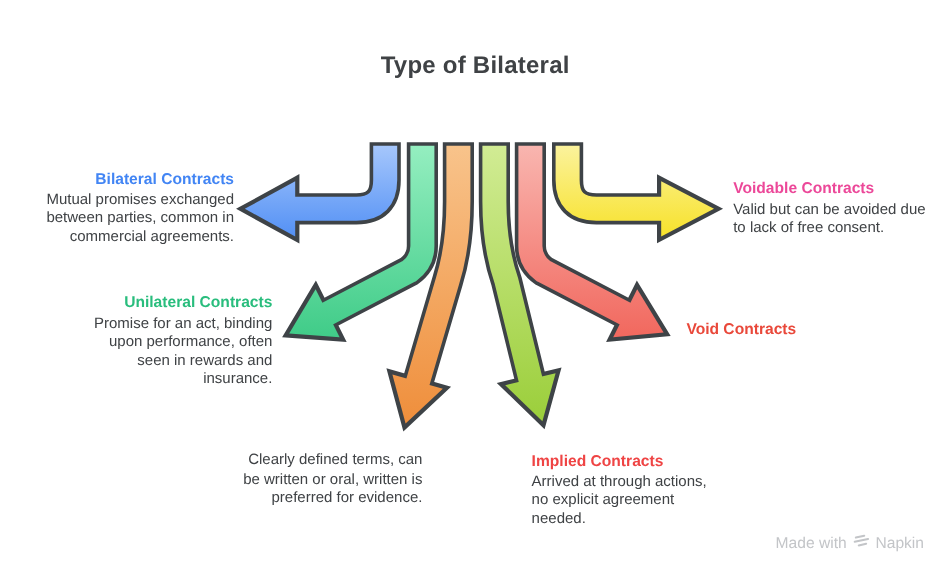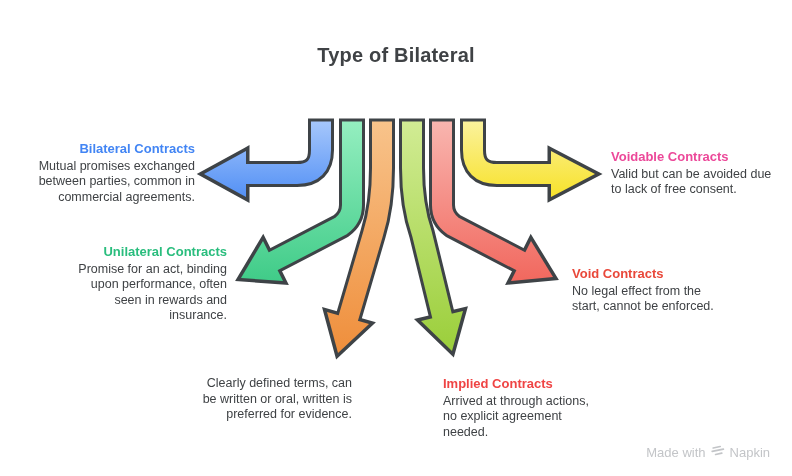--- a/index.html
+++ b/index.html
@@ -138,22 +138,20 @@
 
 <div class="tb align-l pos-implied">
   <div class="tb-head c-implied">Implied Contracts</div>
   <div class="tb-desc">Arrived at through actions,
 no explicit agreement
 needed.</div>
 </div>
 
 <div class="tb align-l pos-void">
   <div class="tb-head c-void">Void Contracts</div>
-  <div class="tb-desc">No legal effect from the
-start, cannot be enforced.</div>
 </div>
 
 <div class="tb align-l pos-voidable">
   <div class="tb-head c-voidable">Voidable Contracts</div>
   <div class="tb-desc">Valid but can be avoided due
 to lack of free consent.</div>
 </div>
 
 <div class="watermark">
   <span>Made with</span>

